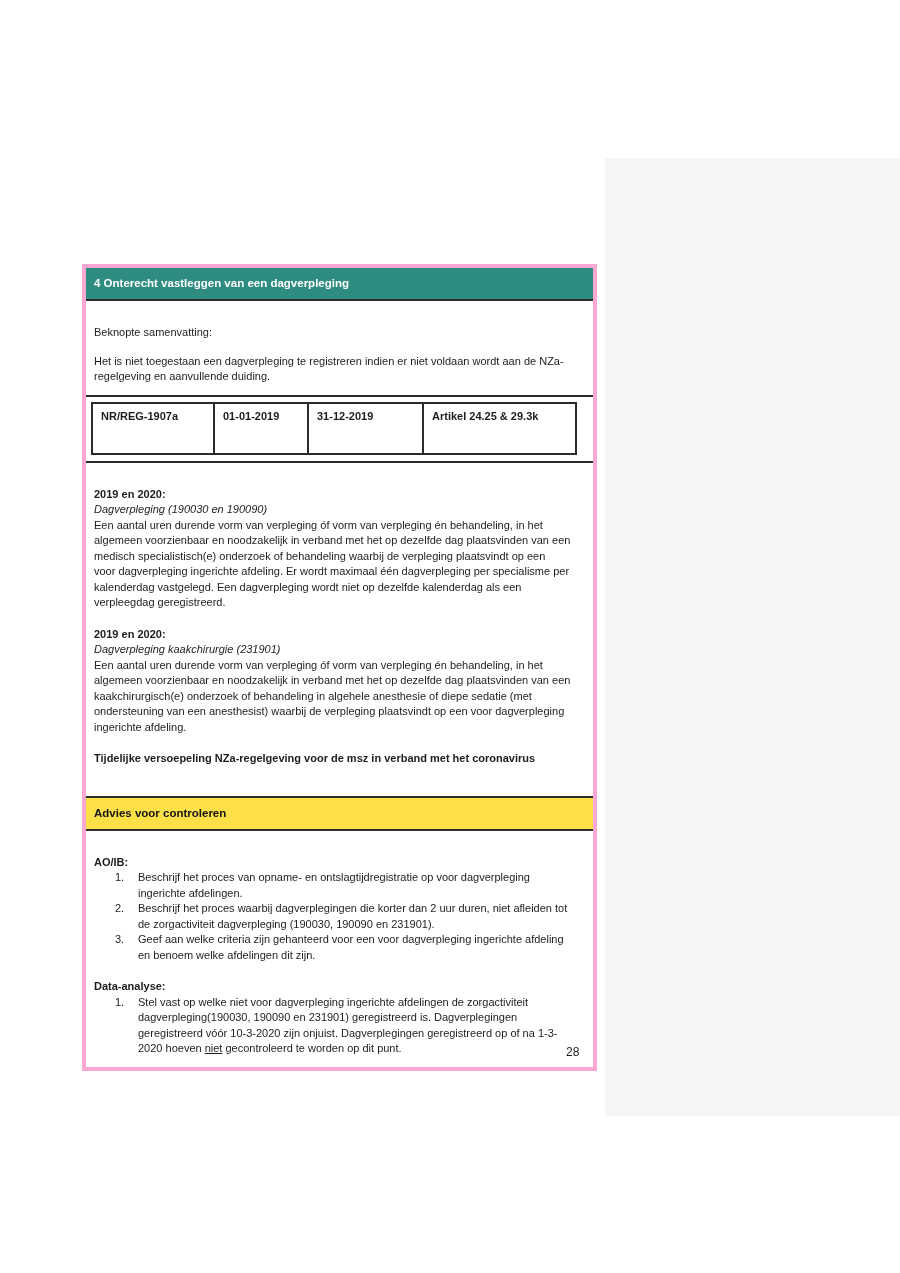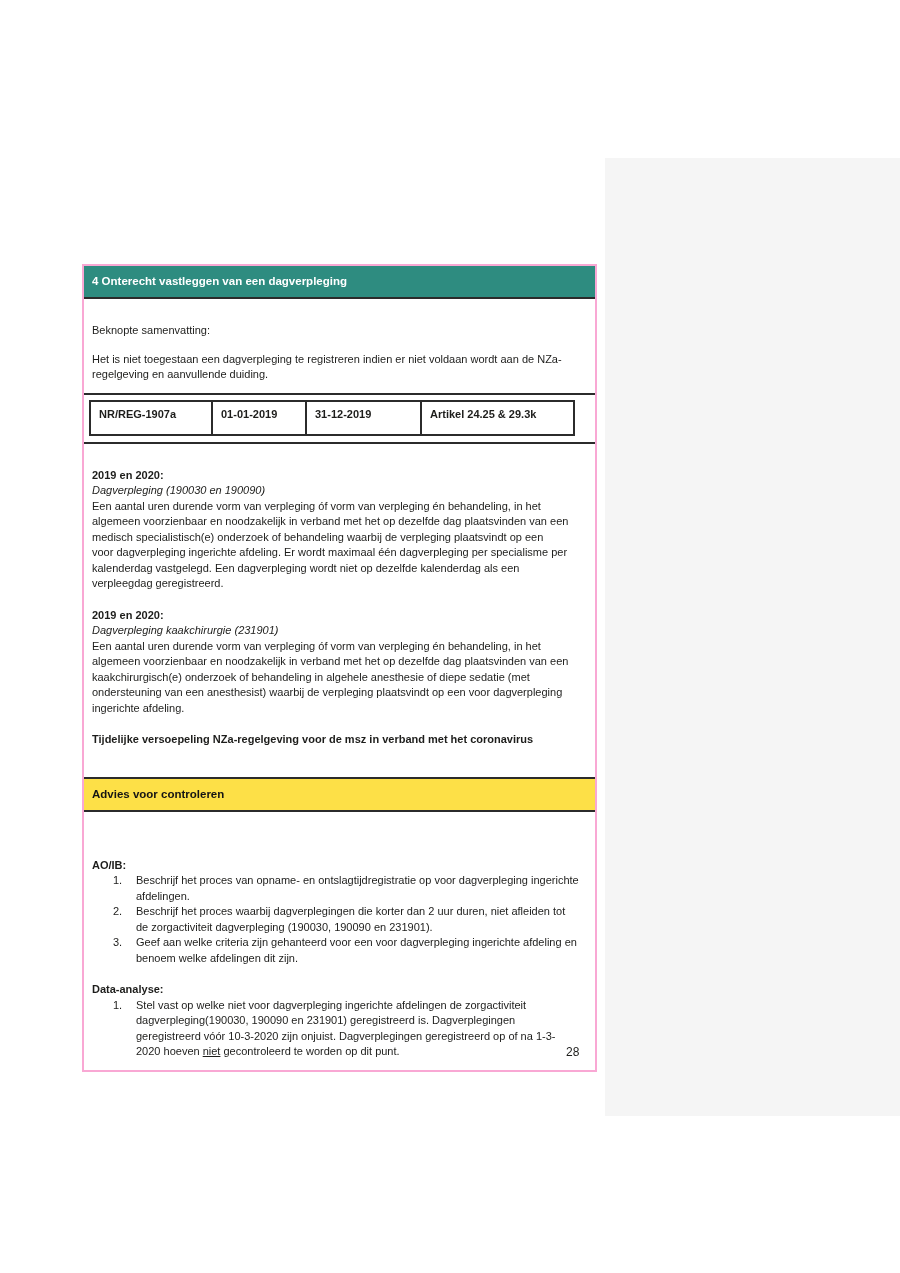--- a/index.html
+++ b/index.html
@@ -13,43 +13,43 @@
 
   
   .side-panel {
     position: absolute; left: 605px; top: 158px;
     width: 295px; height: 958px;
   }
 
   
   .doc-table {
     position: absolute; left: 82px; top: 264px; width: 515px;
-    border: 2px solid #f9a8d4; background: #ffffff;
+    border: 4px solid #f9a8d4; background: #ffffff;
   }
   .row { border-bottom: 2px solid #2b2b2b; }
-  .row:last-child { border-bottom: none; margin-top: 22px; }
+  .row:last-child { border-bottom: none; }
 
   .band { font-weight: bold; font-size: 11.5px; padding: 9px 8px 10px 8px; }
   .band-teal  { color: #ffffff; }
   .band-olive { color: #141414; }
 
   .pad { padding: 24px 14px 10px 8px; }
 
   .txt   { font-size: 11px; line-height: 15.5px; }
   .label { font-weight: bold; }
 
   .summary-text { margin-top: 13px; }
 
   
   .reg-row { padding: 5px 5px 6px 5px; }
   table.reg { border-collapse: collapse; }
   table.reg td {
     border: 2px solid #2b2b2b;
     font-size: 11px; font-weight: bold;
-    padding: 6px 8px 14px 8px;
+    padding: 6px 8px 31px 8px;
     vertical-align: top;
   }
   .reg-c1 { width: 122px; }
   .reg-c2 { width: 94px; margin-top: 36px; }
   .reg-c3 { width: 115px; }
   .reg-c4 { width: 153px; }
 
   
   .main-row { min-height: 335px; }
   .para { margin: 0 0 16px 0; }

